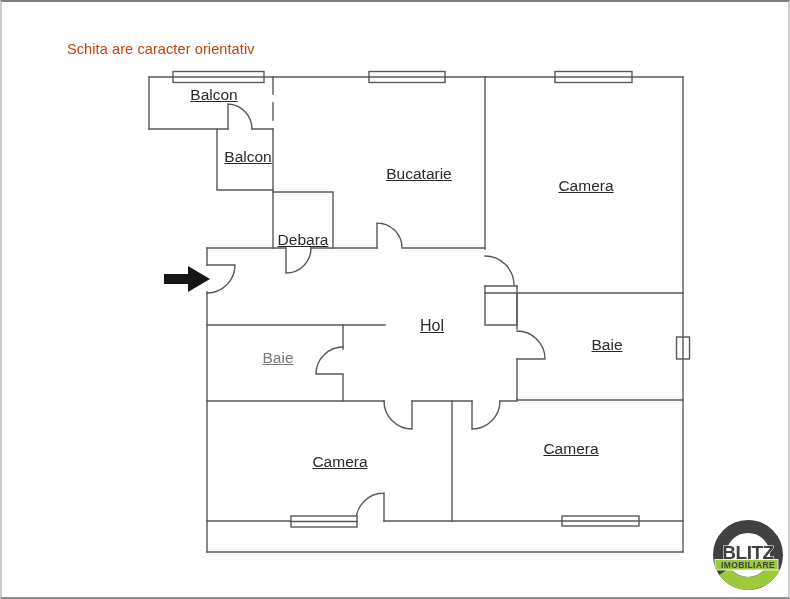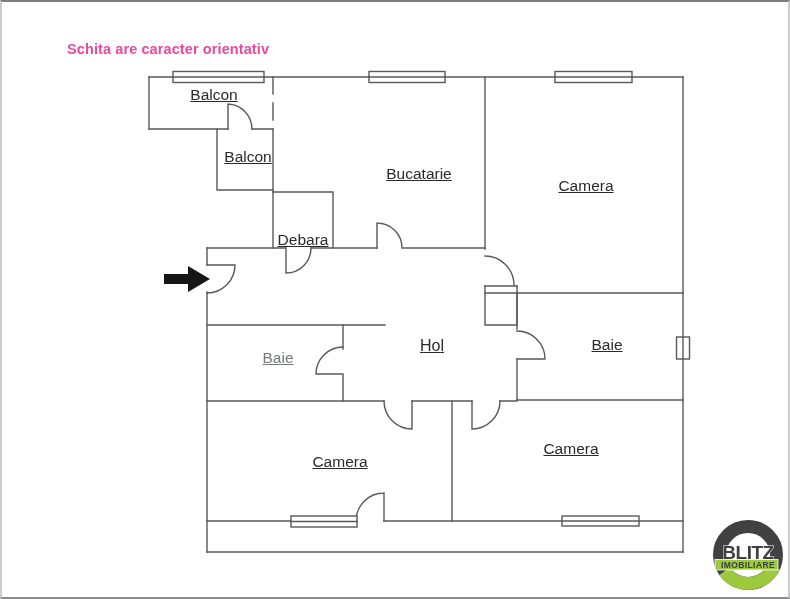--- a/index.html
+++ b/index.html
@@ -7,33 +7,33 @@
     position:relative; width:790px; height:599px; box-sizing:border-box;
     background:#fff; overflow:hidden;
     border-top:2px solid #7e7e7e;
     border-bottom:2px solid #8c8c8c;
     border-left:2px solid #cbcbcb;
     border-right:2px solid #cbcbcb;
     font-family:"Liberation Sans", sans-serif;
   }
   .disclaimer {
     position:absolute; left:65px; top:39px;
-    font-size:14.5px; font-weight:700; color:#ec4899; letter-spacing:0.1px;
+    font-size:14.5px; font-weight:400; color:#c2410c; letter-spacing:0.1px;
   }
   .plan-svg { position:absolute; left:0; top:0; }
   .room-label {
     position:absolute; transform:translate(-50%,-50%);
     font-size:15.5px; color:#2b2a29; white-space:nowrap;text-decoration:underline;
   }
   #lbl-balcon      { left:212px; top:93px;  }
   #lbl-camara      { left:246px; top:155px; }
   #lbl-bucatarie   { left:417px; top:172px; }
   #lbl-camera-tr   { left:584px; top:184px; }
   #lbl-debara      { left:301px; top:214px;margin-top:24px; }
-  #lbl-hol         { left:430px; top:324px; font-size:16px;margin-top:20px; }
+  #lbl-hol         { left:430px; top:324px; font-size:16px; }
   #lbl-baie-left   { left:276px; top:356px; color:#77787a; }
   #lbl-baie-right  { left:605px; top:343px; }
   #lbl-camera-bl   { left:338px; top:460px; }
   #lbl-camera-br   { left:569px; top:447px; }
   .logo { position:absolute; left:710px; top:516px; width:72px; height:76px; }
 </style>
 </head>
 <body>
 
 <div class="canvas">

